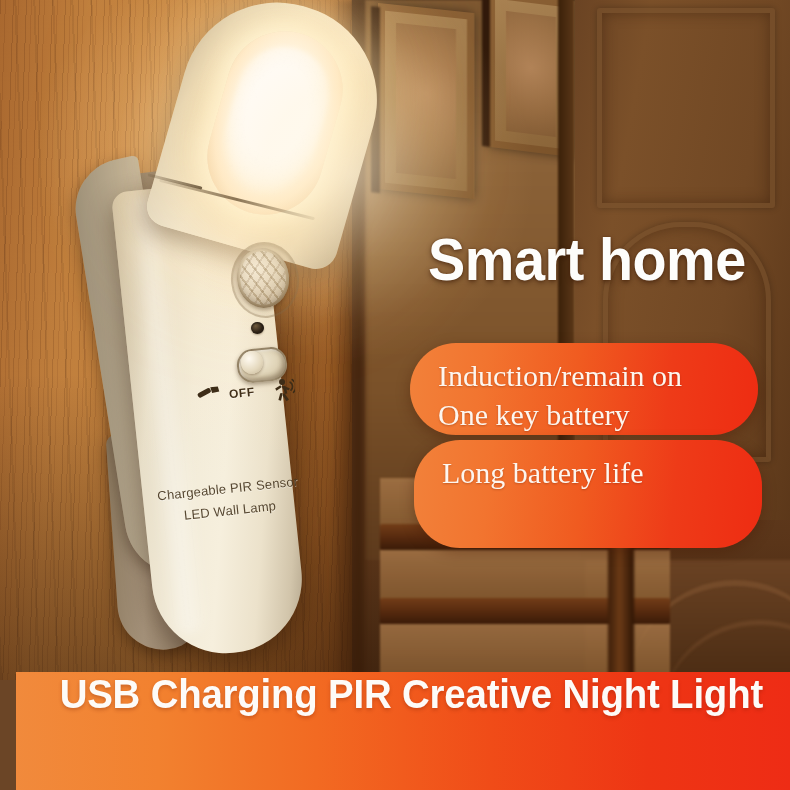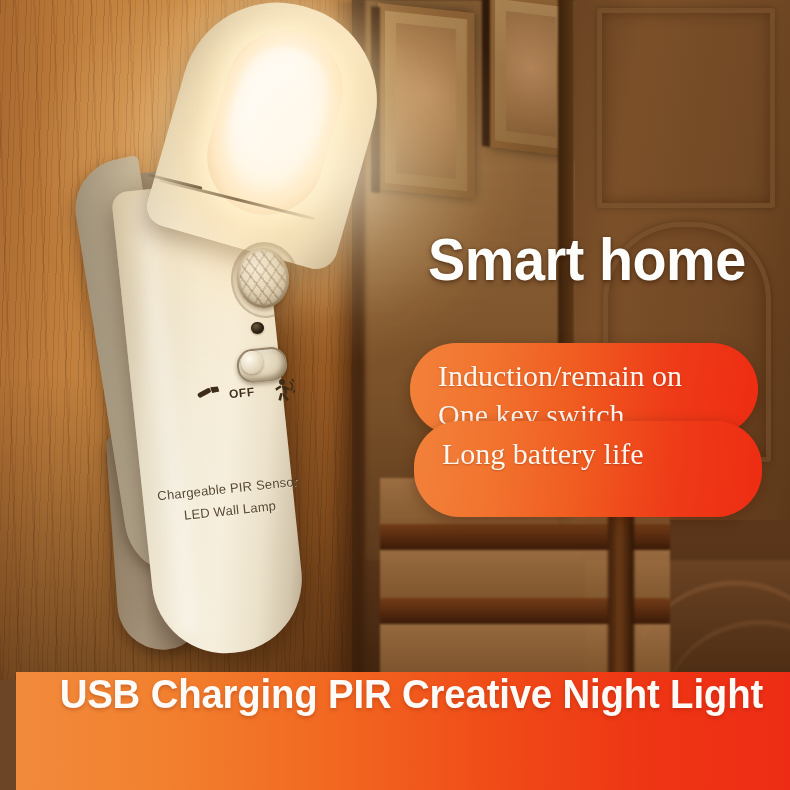--- a/index.html
+++ b/index.html
@@ -314,21 +314,21 @@
     background:linear-gradient(96deg,#F2813A 0%,#F2742F 22%,#F05B20 48%,#EE3B18 74%,#EE2C12 100%);
     box-shadow:0 4px 14px rgba(70,24,6,.40);
     color:#fdf6ef;
     font-family:Liberation Serif, serif;
     font-size:30px;line-height:1.30;
     padding:13px 26px 14px 28px;
     box-sizing:border-box;
     text-shadow:0 1px 2px rgba(110,34,8,.35);
   }
   .pill.p1{left:410px;top:343px;width:348px;height:92px;}
-  .pill.p2{left:414px;top:421px;width:348px;height:96px;}
+  .pill.p2{left:414px;top:440px;width:348px;height:108px;}
 
   
   .banner{
     position:absolute;left:16px;top:672px;width:790px;height:118px;
     background:linear-gradient(90deg,#F18A3C 0%,#F2812F 18%,#F26A22 38%,#F04C18 60%,#EE3514 80%,#EE2B15 100%);
     display:flex;align-items:flex-start;justify-content:center;
   }
   .banner-text{
     font-family:"Liberation Sans Narrow","Liberation Sans", sans-serif;
     font-weight:700;font-size:40px;color:#fdfbf8;
@@ -455,21 +455,21 @@
       <div>LED Wall Lamp</div>
     </div>
   </div>
 
   <div class="glow-spill"></div>
 
   <div class="headline">Smart home</div>
 
   <div class="pill p1">
     <div>Induction/remain on</div>
-    <div>One key switch</div>
+    <div>One key battery</div>
   </div>
 
   <div class="pill p2">
     <div>Long battery life</div>
   </div>
 
   <div class="banner">
     <div class="banner-text">USB Charging PIR Creative Night Light</div>
   </div>
 

